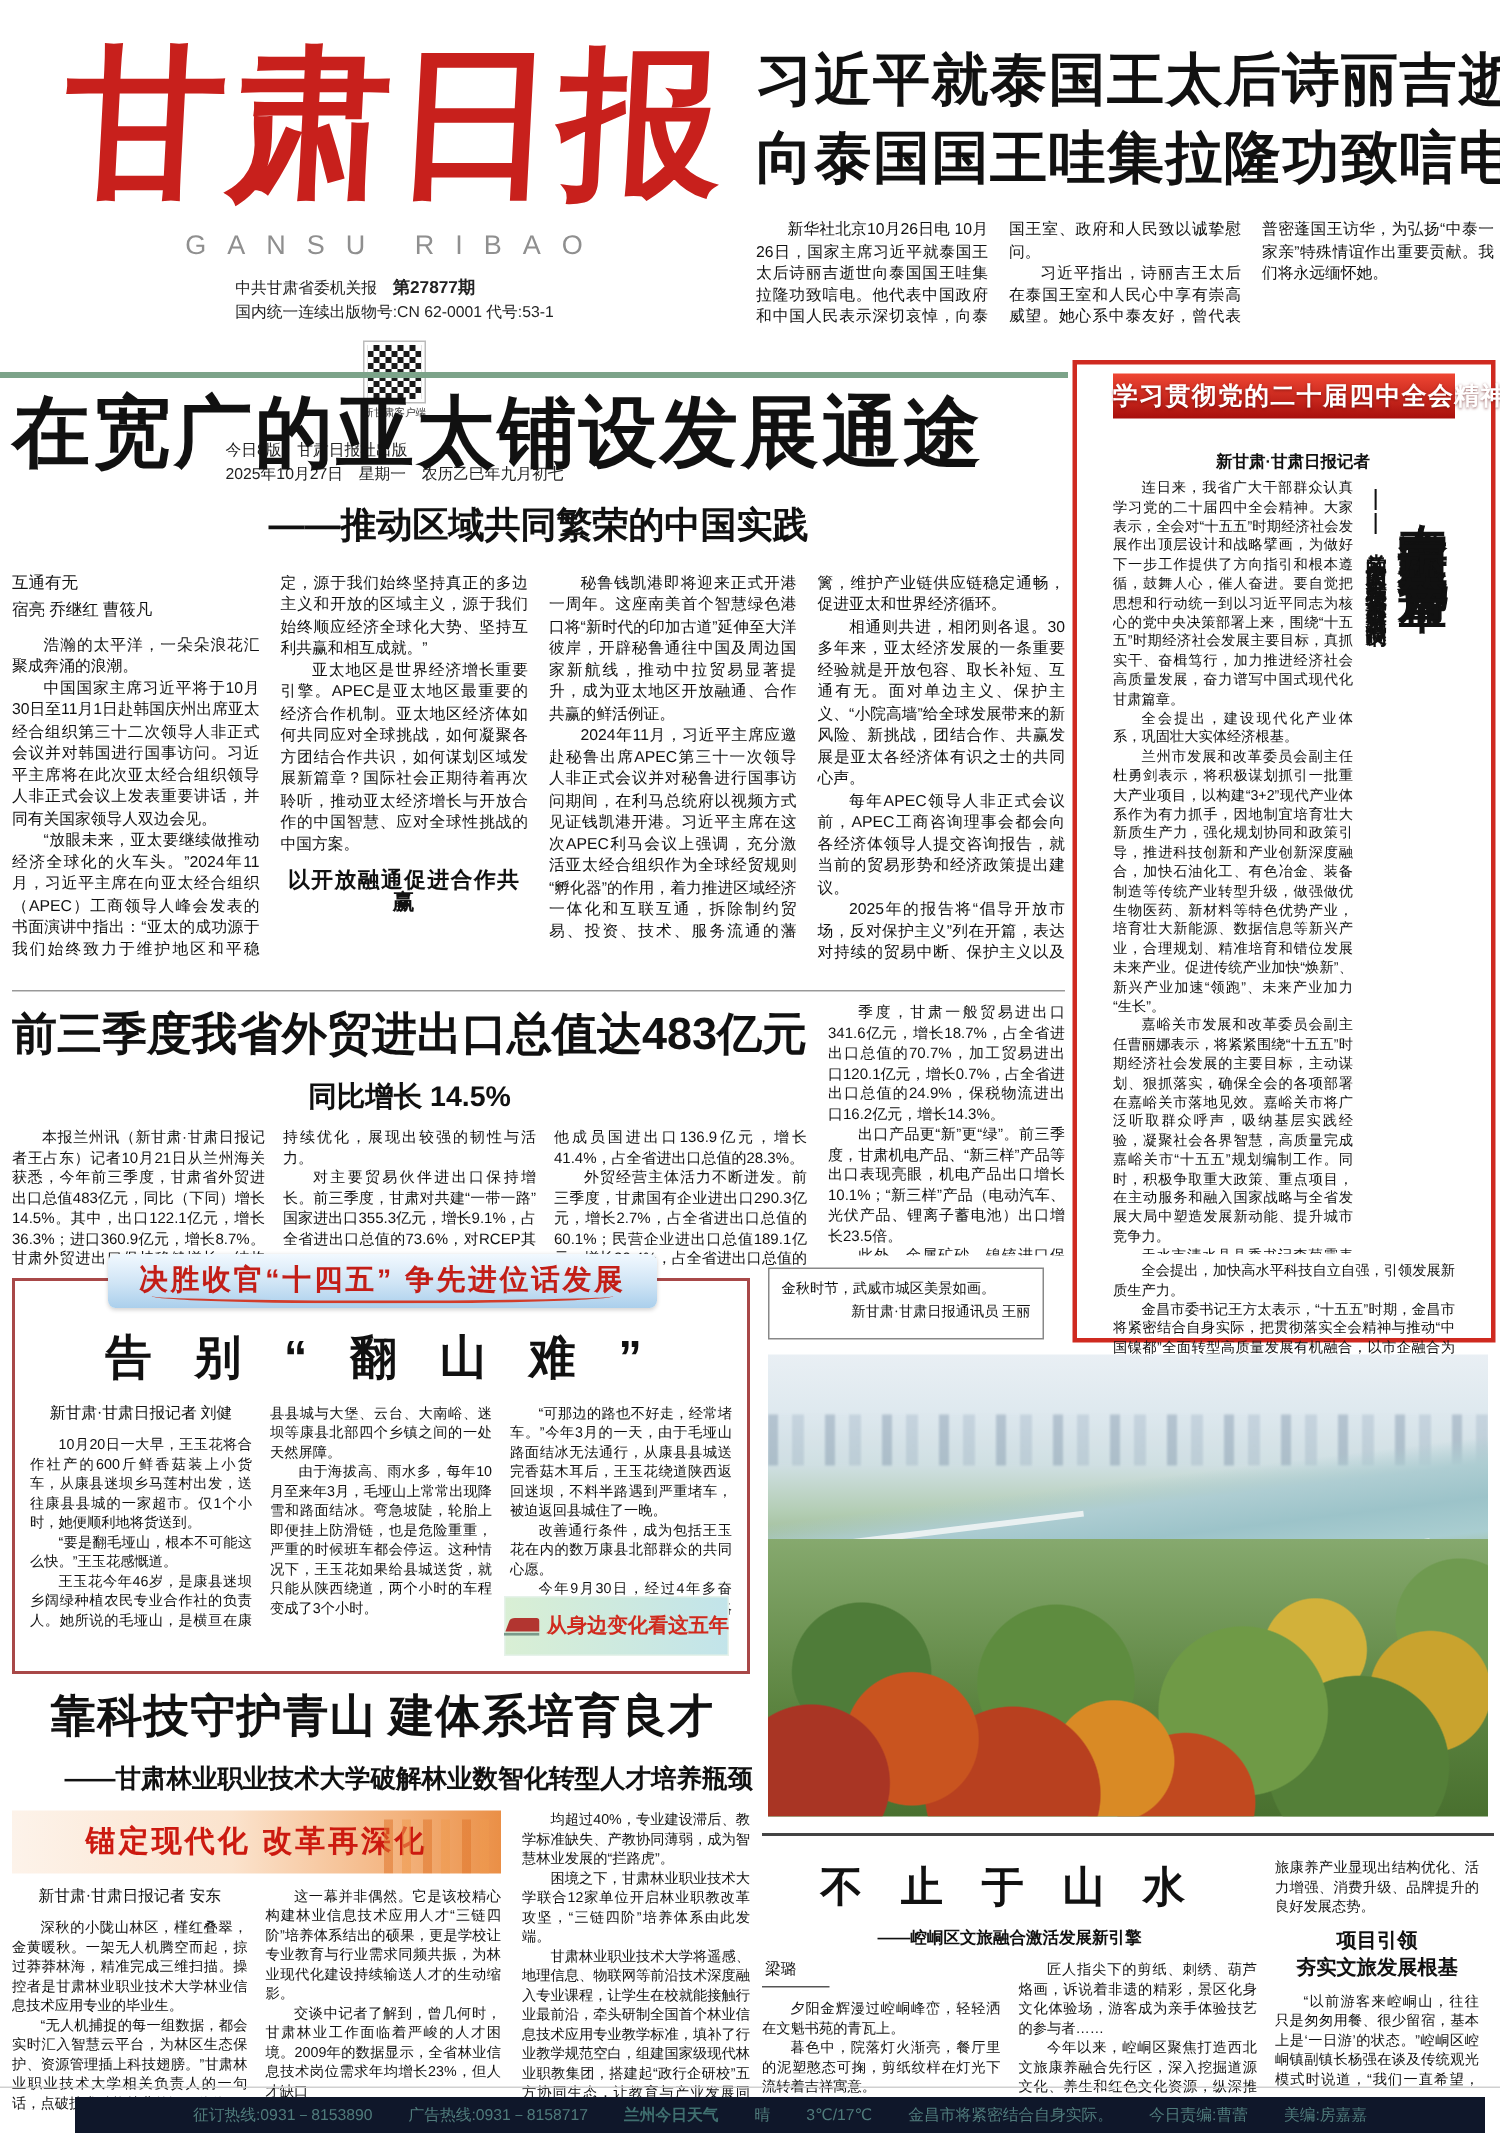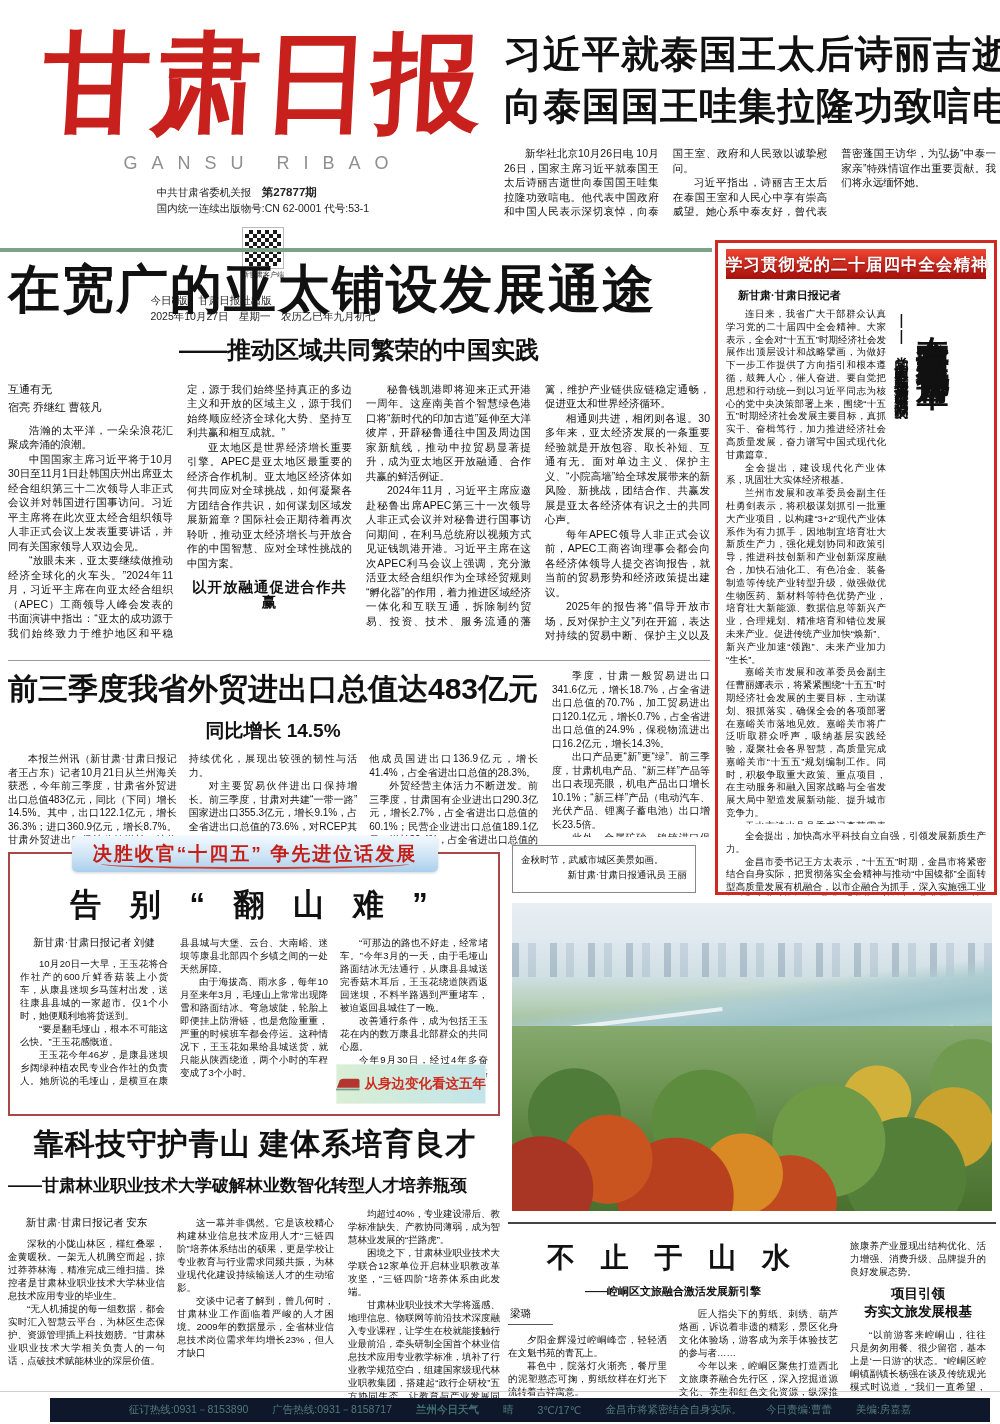--- a/index.html
+++ b/index.html
@@ -35,25 +35,25 @@
   .lead-h{font-size:52px;font-weight:900;text-align:left;letter-spacing:2px;line-height:1.15;white-space:nowrap;}
   .lead-sub{font-size:24px;font-weight:700;text-align:center;margin-top:14px;}
   .lead-body{margin-top:16px;column-count:4;column-gap:14px;column-fill:auto;height:262px;overflow:hidden;
              font-size:10.5px;line-height:14.5px;text-align:justify;}
   .byline{font-family:"Liberation Serif",serif;font-size:11px;margin-bottom:4px;}
   .authors{font-family:"Liberation Serif",serif;font-size:11px;margin-bottom:8px;}
   .inline-subhead{font-size:14.5px;font-weight:700;text-align:center;margin:10px 0;letter-spacing:1px;}
 
   
   #special{position:absolute;left:715px;top:240px;width:282px;height:655px;border:3px solid #cf2a20;
-           box-sizing:border-box;background:#fff;padding:6px 8px;}
+           box-sizing:border-box;background:#fff;padding:6px 24px;}
   .box-banner{height:30px;line-height:30px;text-align:center;color:#fff;font-weight:900;font-size:16.5px;
               letter-spacing:1px;background:linear-gradient(180deg,#ef4633,#a80f0c);
               text-shadow:0 1px 2px rgba(90,0,0,.6);white-space:nowrap;}
-  .box-byline{font-size:11px;font-weight:700;margin:9px 0 5px 12px;}
+  .box-byline{font-size:11px;font-weight:700;margin:21px 0 5px 12px;text-align:center;}
   .box-content{display:flex;height:516px;overflow:hidden;}
   .box-text{width:160px;font-size:9.5px;line-height:12.8px;text-align:justify;overflow:hidden;}
   .v-sub{writing-mode:vertical-rl;font-size:14px;font-weight:700;line-height:17px;letter-spacing:2px;
          margin:6px 5px 0 7px;}
   .v-title{writing-mode:vertical-rl;font-size:33px;font-weight:900;letter-spacing:3px;line-height:1.05;
            margin-top:2px;}
   .box-bottom{font-size:9.5px;line-height:12.8px;text-align:justify;height:66px;overflow:hidden;margin-top:6px;}
 
   
   #trade{position:absolute;left:8px;top:660px;width:702px;height:182px;border-top:1px solid #999;
@@ -109,21 +109,21 @@
      radial-gradient(circle at 82% 82%,#547f38 0 60px,rgba(0,0,0,0) 61px),
      radial-gradient(circle at 92% 55%,#c9a32e 0 40px,rgba(0,0,0,0) 41px),
      radial-gradient(circle at 76% 40%,#d2b13a 0 34px,rgba(0,0,0,0) 35px),
      radial-gradient(circle at 96% 30%,#6f9a50 0 42px,rgba(0,0,0,0) 43px),
      linear-gradient(180deg,#86a96e 0%,#5c8440 60%,#49702f 100%);}
 
   
   #forestry{position:absolute;left:8px;top:1124px;width:494px;}
   .fo-title{font-family:"Liberation Serif",serif;font-size:30px;font-weight:900;text-align:center;
             letter-spacing:1px;white-space:nowrap;}
-  .fo-sub{font-size:17px;font-weight:700;text-align:left;margin-top:9px;white-space:nowrap;}
+  .fo-sub{font-size:17px;font-weight:700;text-align:right;margin-top:9px;white-space:nowrap;}
   .fo-row{display:flex;gap:14px;margin-top:10px;}
   .fo-left{width:326px;}
   .fo-banner{position:relative;height:42px;line-height:42px;text-align:center;color:#cc1a10;font-weight:900;
              font-size:20px;letter-spacing:2px;overflow:hidden;white-space:nowrap;
              background:linear-gradient(90deg,#fdf3ea 0%,#fbe3cd 45%,#f3b27c 80%,#ea8f46 100%);}
   .fo-banner::after{content:"";position:absolute;right:0;top:6px;width:86px;height:36px;opacity:.55;
              background:repeating-linear-gradient(90deg,rgba(0,0,0,0) 0 8px,#e0762c 8px 14px,rgba(0,0,0,0) 14px 20px,#ef9a4e 20px 26px);}
   .fo-cols{column-count:2;column-gap:12px;column-fill:auto;height:156px;overflow:hidden;margin-top:9px;
            font-size:9.5px;line-height:13px;text-align:justify;}
   .fo-byline{text-align:center;font-family:"Liberation Serif",serif;font-size:10.5px;margin-bottom:8px;}
@@ -280,20 +280,21 @@
     <div class="ph-bridge" style="left:10%;top:37%;width:34%;"></div>
     <div class="ph-bridge" style="left:46%;top:44%;width:46%;"></div>
     <div class="ph-trees"></div>
   </div>
 
   <section id="forestry">
     <div class="fo-title">靠科技守护青山 建体系培育良才</div>
     <div class="fo-sub">——甘肃林业职业技术大学破解林业数智化转型人才培养瓶颈</div>
     <div class="fo-row">
       <div class="fo-left">
+        <div class="fo-banner">锚定现代化  改革再深化</div>
         <div class="fo-cols">
           <div class="fo-byline">新甘肃·甘肃日报记者 安东</div>
           <div>
               <p class="ip">深秋的小陇山林区，槿红叠翠，金黄暖秋。一架无人机腾空而起，掠过莽莽林海，精准完成三维扫描。操控者是甘肃林业职业技术大学林业信息技术应用专业的毕业生。</p>
               <p class="ip">“无人机捕捉的每一组数据，都会实时汇入智慧云平台，为林区生态保护、资源管理插上科技翅膀。”甘肃林业职业技术大学相关负责人的一句话，点破技术赋能林业的深层价值。</p>
               <p class="ip">这一幕并非偶然。它是该校精心构建林业信息技术应用人才“三链四阶”培养体系结出的硕果，更是学校让专业教育与行业需求同频共振，为林业现代化建设持续输送人才的生动缩影。</p>
               <p class="ip">交谈中记者了解到，曾几何时，甘肃林业工作面临着严峻的人才困境。2009年的数据显示，全省林业信息技术岗位需求年均增长23%，但人才缺口</p>
             </div>
         </div>
       </div>

